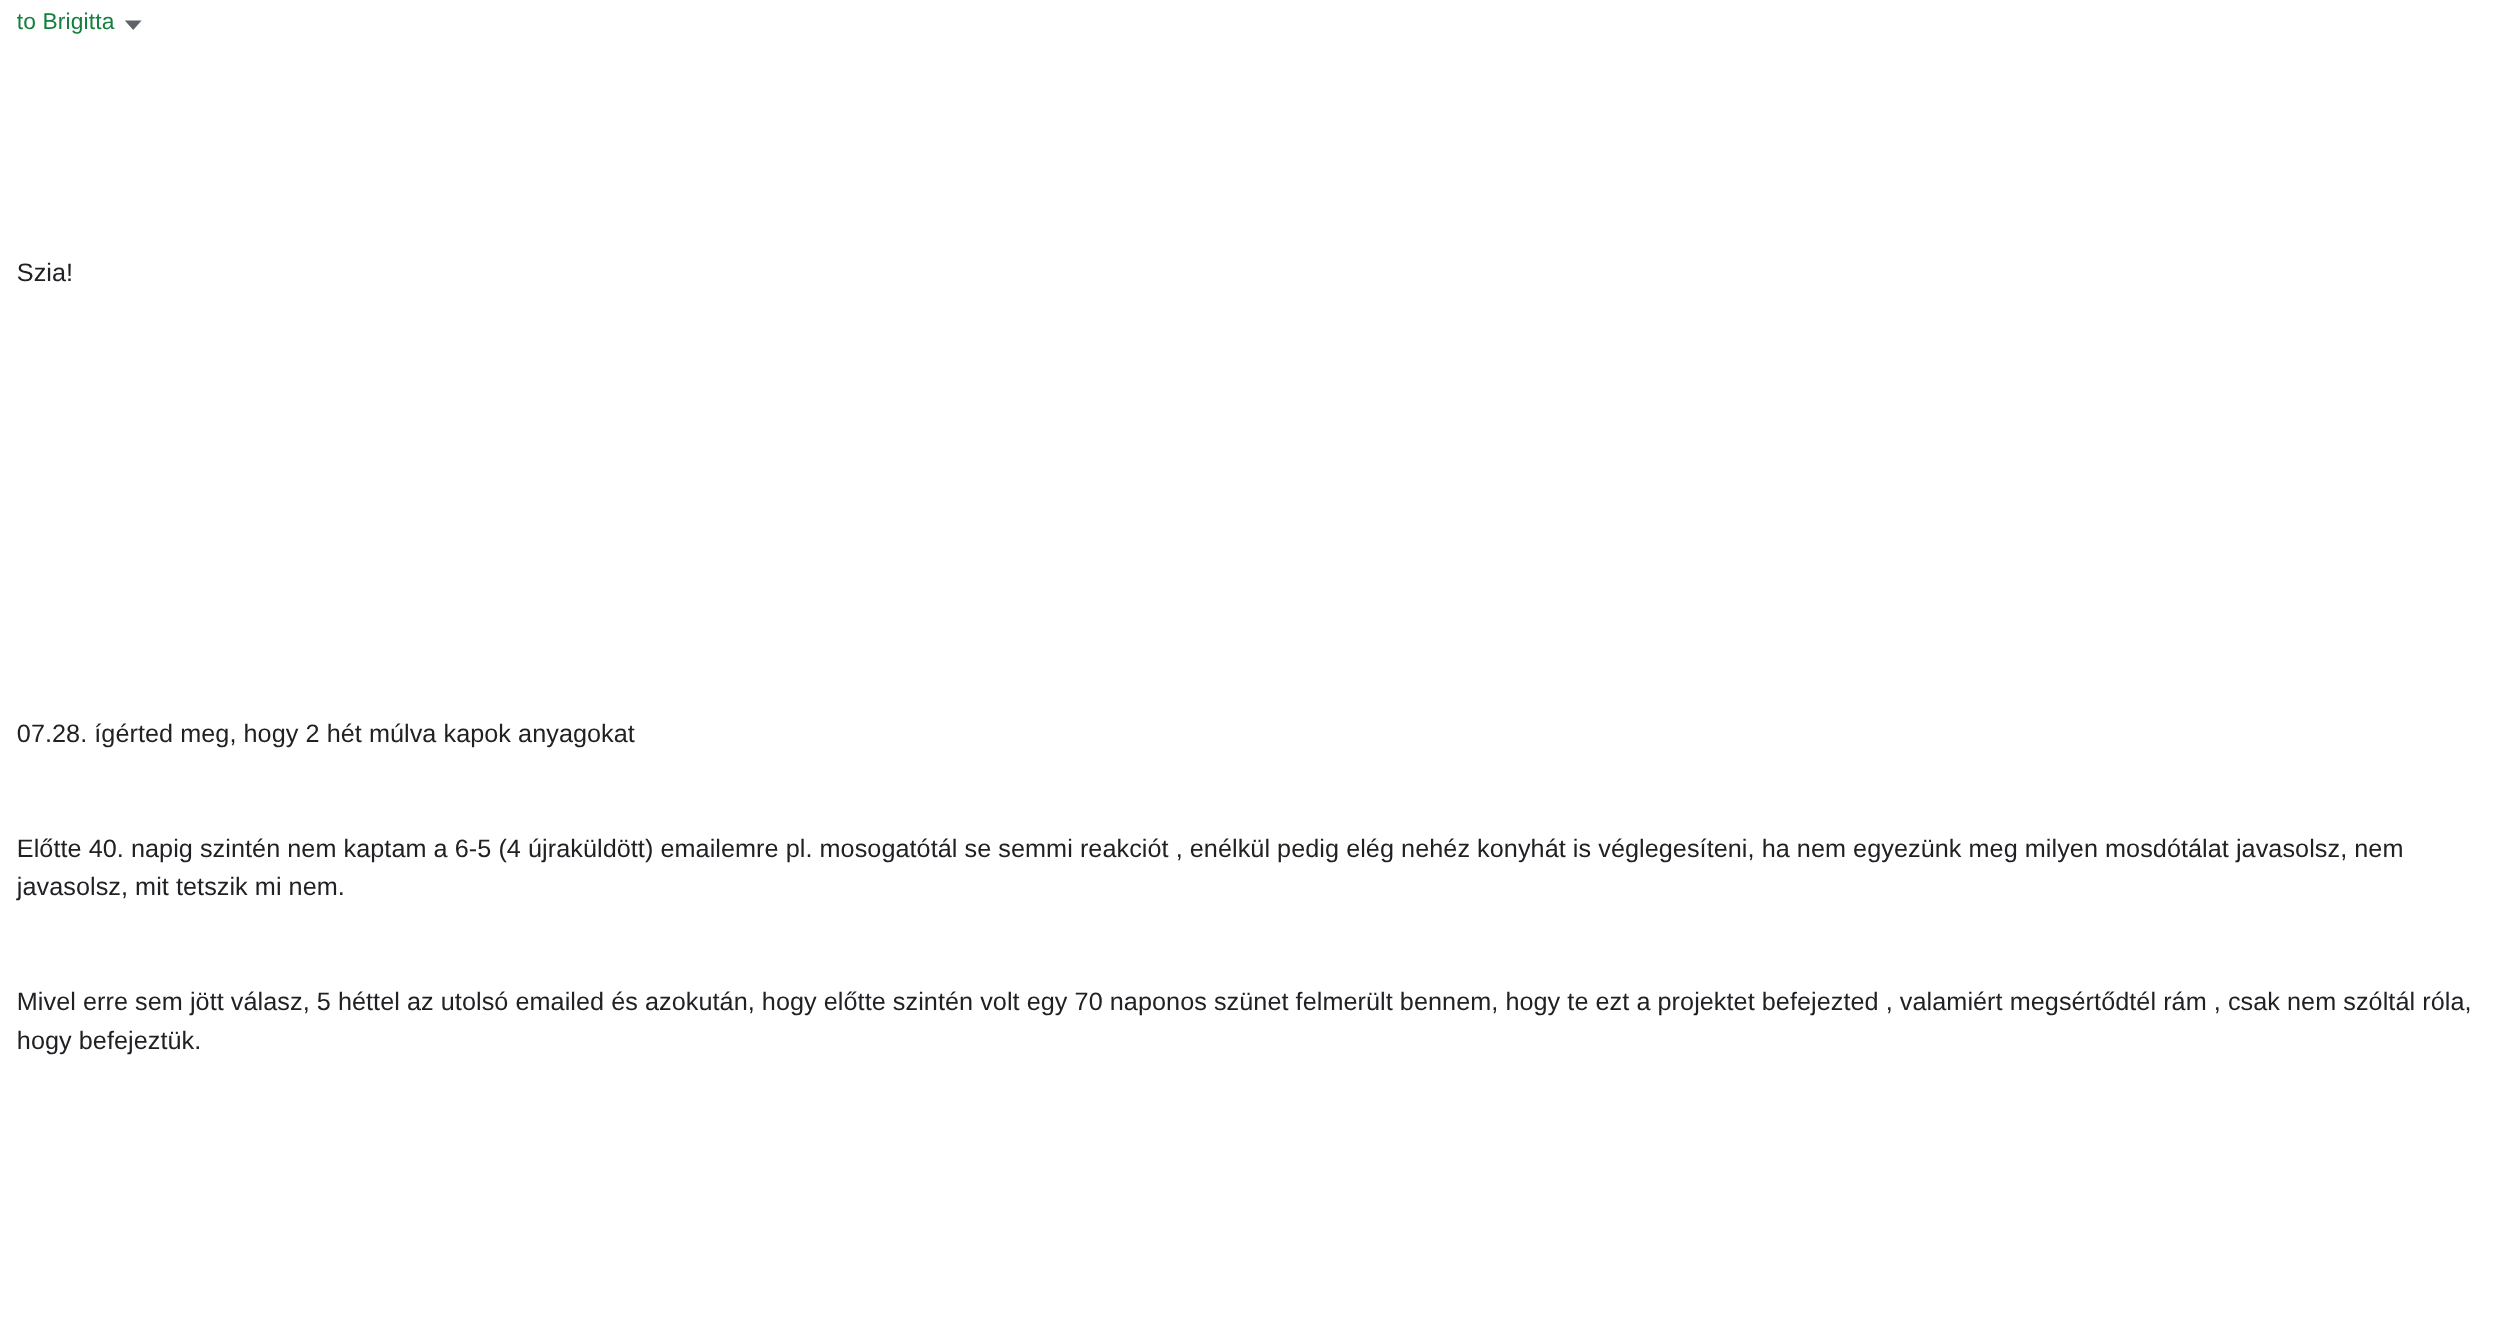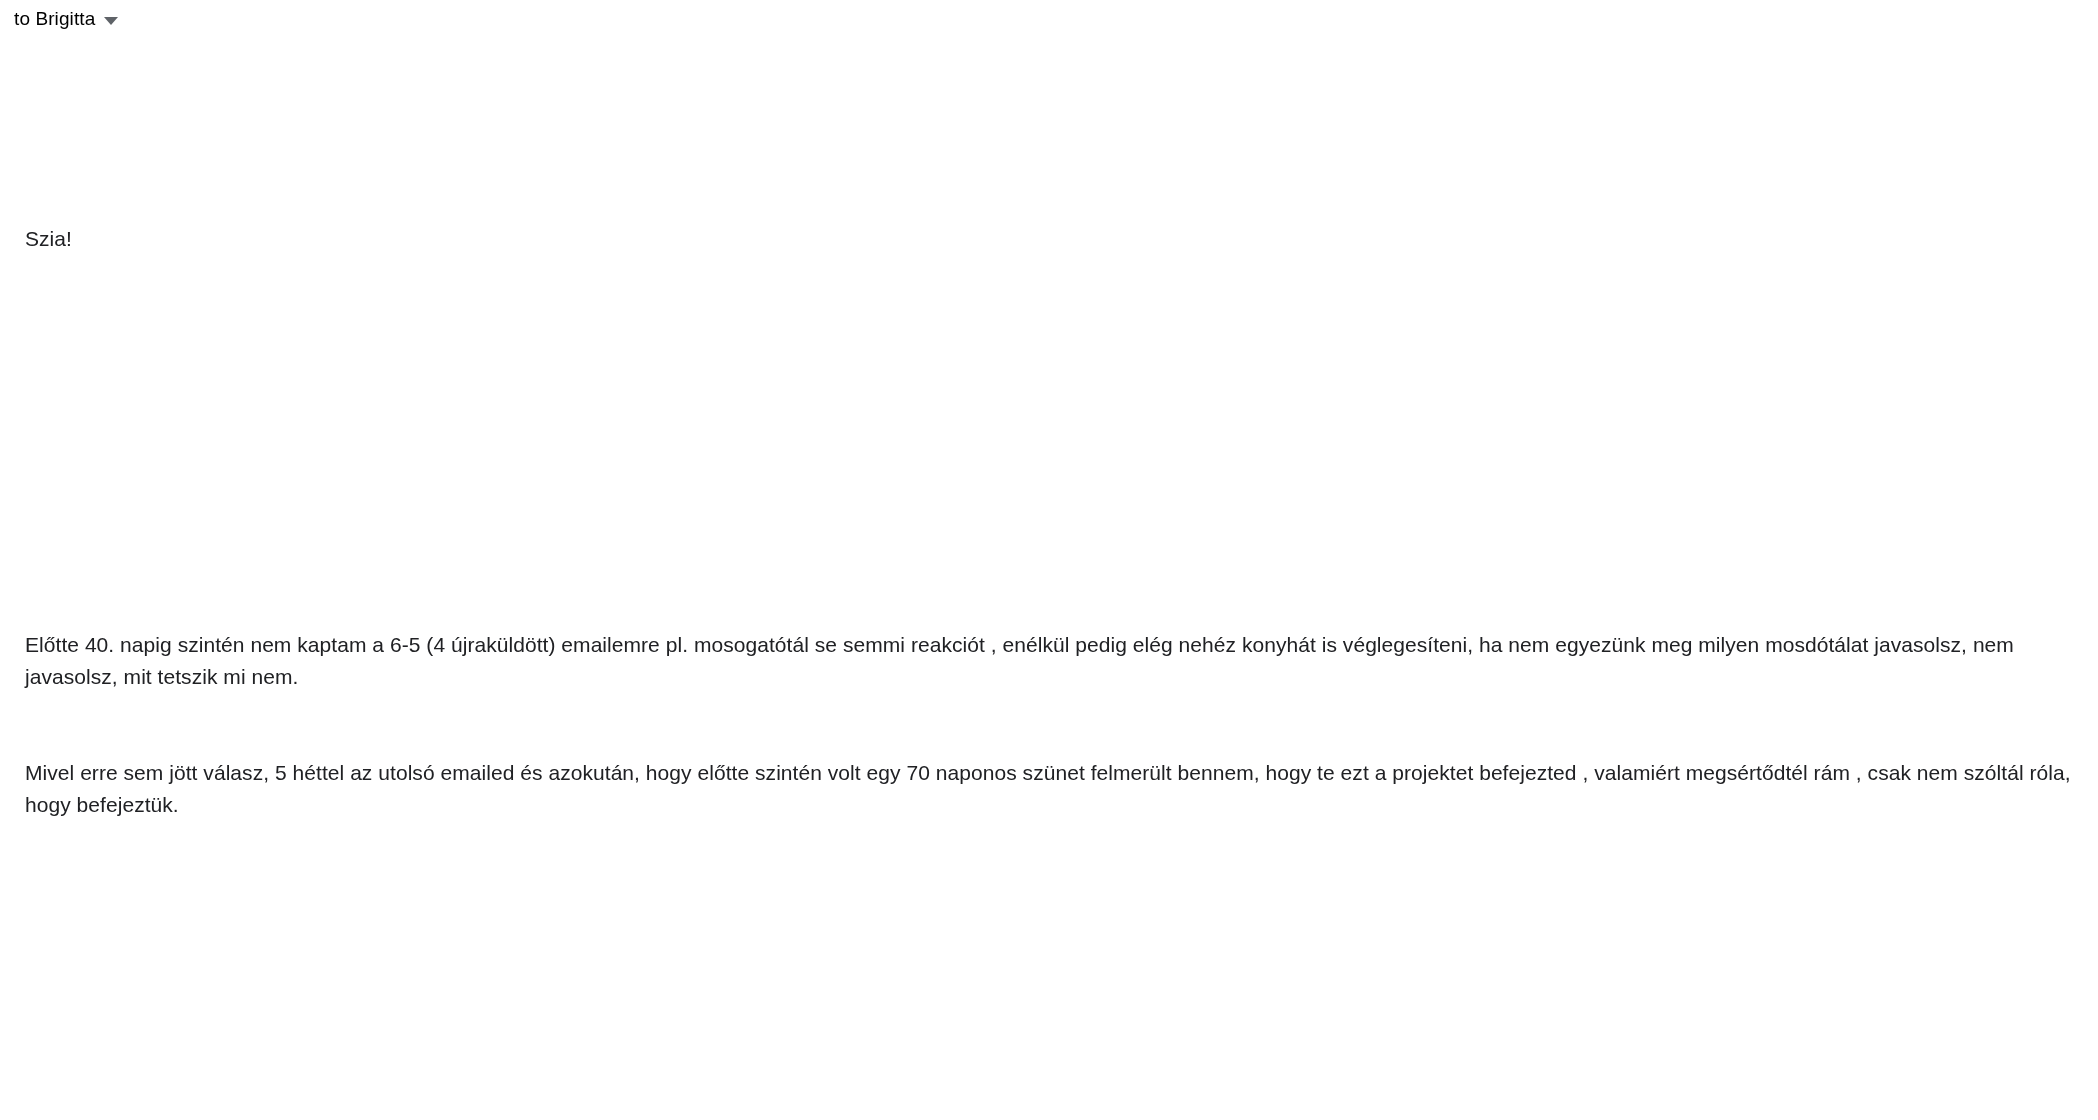--- a/index.html
+++ b/index.html
@@ -29,21 +29,21 @@
   .recipient-row {
     display: flex;
     align-items: center;
     height: 34px;
     padding-top: 2px;
     margin-bottom: 16px;
   }
   .recipient-text {
     font-size: 19px;
     line-height: 24px;
-    color: #000000;
+    color: #15803d;
     letter-spacing: 0.1px;
   }
   .recipient-caret {
     display: inline-block;
     margin-left: 9px;
     width: 0;
     height: 0;
     border-left: 7px solid transparent;
     border-right: 7px solid transparent;
     border-top: 8px solid #5f6368;
@@ -54,21 +54,21 @@
 
   
   .message-body {
     font-size: 21px;
     line-height: 32px;
     color: #202124;
     letter-spacing: 0.05px;
     white-space: pre-wrap;
   }
   .para {
-    margin: 11px;
+    margin: 0;
     padding: 0;
   }
   .para-line {
     display: block;
     white-space: pre-wrap;
   }
   .blank-gap {
     height: 32px;
   }
 </style>
@@ -84,20 +84,21 @@
 
   <div class="message-body">
 
     <p class="para">
       <span class="para-line">Szia!</span>
     </p>
 
     <div class="blank-gap"></div>
 
     <p class="para">
+      <span class="para-line">07.28. ígérted meg, hogy 2 hét múlva kapok anyagokat</span>
       <span class="para-line">Előtte 40. napig szintén nem kaptam a 6-5 (4 újraküldött) emailemre pl. mosogatótál se semmi reakciót , enélkül pedig elég nehéz konyhát is véglegesíteni, ha nem egyezünk meg milyen mosdótálat javasolsz, nem javasolsz, mit tetszik mi nem.</span>
       <span class="para-line">Mivel erre sem jött válasz, 5 héttel az utolsó emailed és azokután, hogy előtte szintén volt egy 70 naponos szünet felmerült bennem, hogy te ezt a projektet befejezted , valamiért megsértődtél rám , csak nem szóltál róla, hogy befejeztük.</span>
       
       
       
       
       
       
       
     </p>

